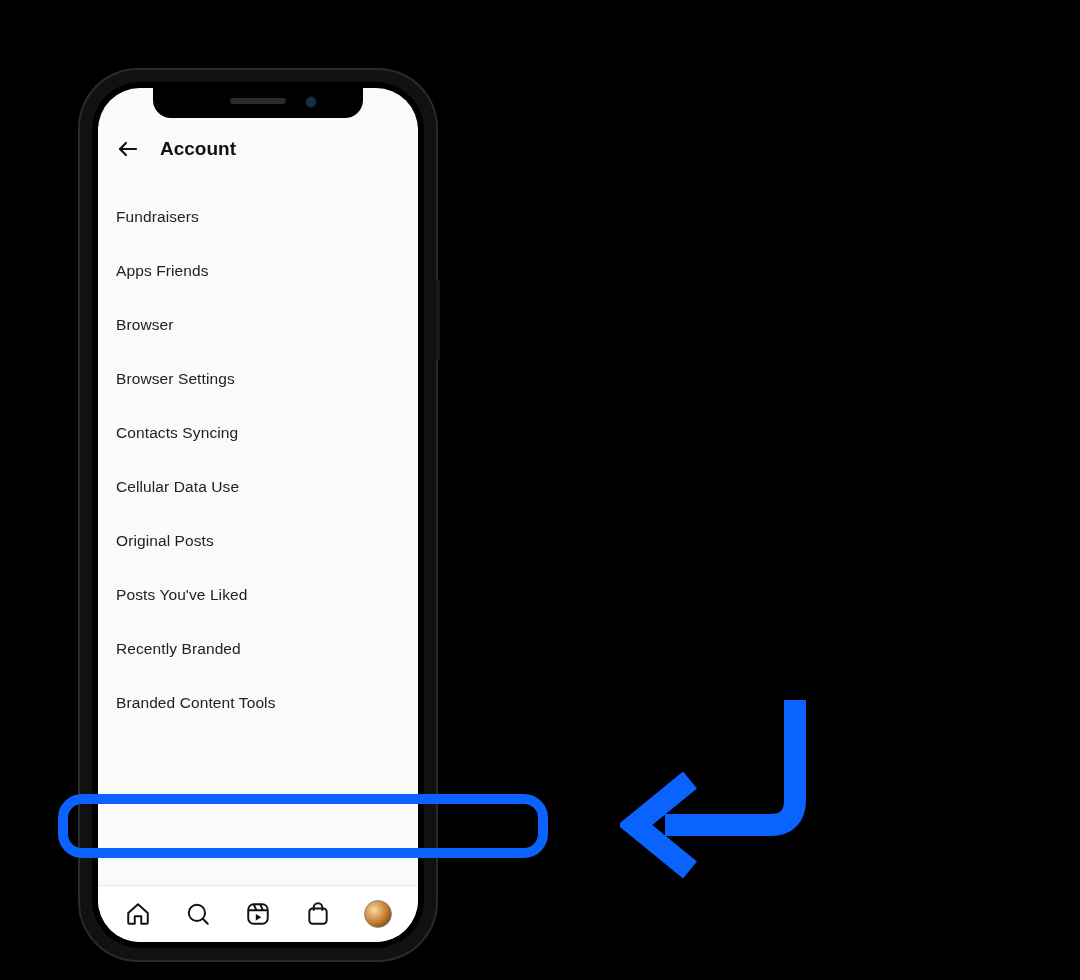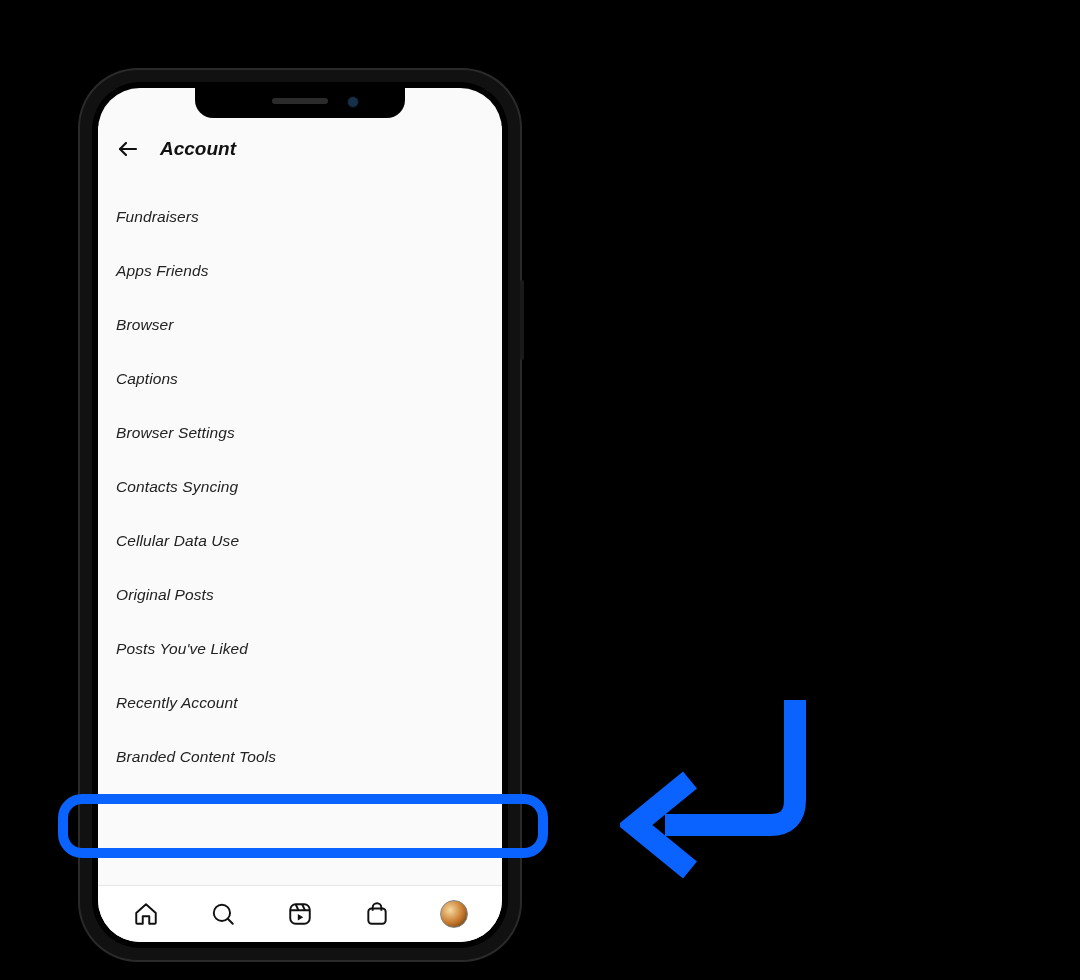--- a/index.html
+++ b/index.html
@@ -1,18 +1,18 @@
 <!DOCTYPE html>
 <html><head>
 <meta charset="utf-8">
 <style>
   html,body{margin:0;padding:0;width:1080px;height:980px;background:#000;font-family:-apple-system,Helvetica,Arial,sans-serif;overflow:hidden;}
   .stage{position:relative;width:1080px;height:980px;}
   
-  .phone{position:absolute;left:80px;top:70px;width:440px;height:890px;background:#111;border-radius:58px;box-shadow:0 0 0 2px #2a2a2a;font-style:italic;}
+  .phone{position:absolute;left:80px;top:70px;width:356px;height:890px;background:#111;border-radius:58px;box-shadow:0 0 0 2px #2a2a2a;}
   .phone-inner{position:absolute;left:12px;top:12px;right:12px;bottom:12px;background:#000;border-radius:48px;overflow:hidden;}
   .side-btn{position:absolute;right:-4px;width:4px;background:#1a1a1a;border-radius:2px;}
   .sb1{top:210px;height:80px;}
   .screen{position:absolute;left:6px;top:6px;right:6px;bottom:6px;background:#fafafa;border-radius:42px;overflow:hidden;}
   
   .notch{position:absolute;top:0;left:50%;transform:translateX(-50%);width:210px;height:30px;background:#000;border-bottom-left-radius:18px;border-bottom-right-radius:18px;z-index:5;}
   .spk{position:absolute;top:10px;left:50%;transform:translateX(-50%);width:56px;height:6px;border-radius:3px;background:#2b2b2b;}
   .cam{position:absolute;top:8px;right:46px;width:10px;height:10px;border-radius:50%;background:#17304a;border:1px solid #0a0a0a;}
   
   .hdr{position:absolute;top:38px;left:0;right:0;height:46px;display:flex;align-items:center;gap:18px;padding:0 16px;background:#fafafa;}
@@ -52,27 +52,26 @@
                 <polyline points="10 18 4 12 10 6"></polyline>
               </svg>
           </div>
           <div class="title">Account</div>
         </div>
 
         <div class="list" id="menu-list">
             <div class="item">Fundraisers</div>
             <div class="item">Apps Friends</div>
             <div class="item">Browser</div>
-            <div class="item">Captions</div>
             <div class="item">Browser Settings</div>
             <div class="item">Contacts Syncing</div>
             <div class="item">Cellular Data Use</div>
             <div class="item">Original Posts</div>
             <div class="item">Posts You've Liked</div>
-            <div class="item">Recently Account</div>
+            <div class="item">Recently Branded</div>
             <div class="item">Branded Content Tools</div>
           </div>
 
         <div class="nav">
           <div class="ico">
             <svg width="26" height="26" viewBox="0 0 24 24" fill="none" stroke="#111" stroke-width="1.8" stroke-linejoin="round">
                 <path d="M3 11 12 3l9 8v9a1 1 0 0 1-1 1h-5v-7h-6v7H4a1 1 0 0 1-1-1z"></path>
               </svg>
           </div>
           <div class="ico">

